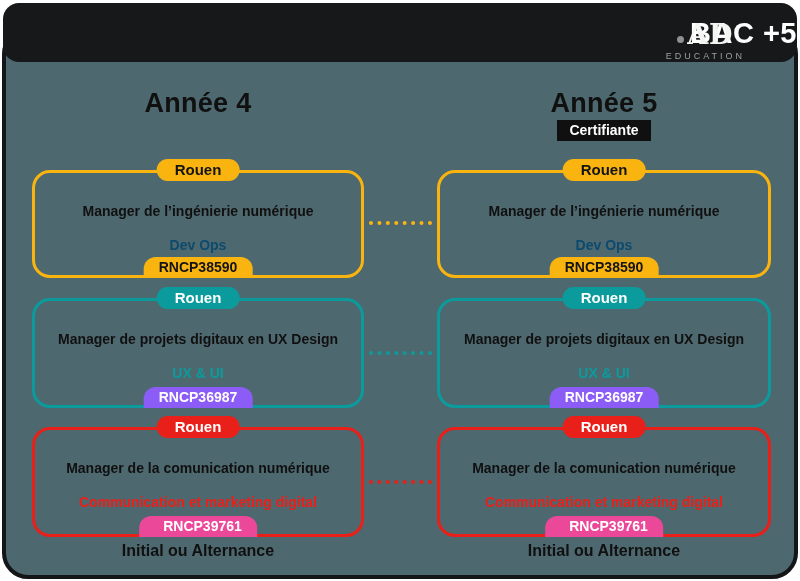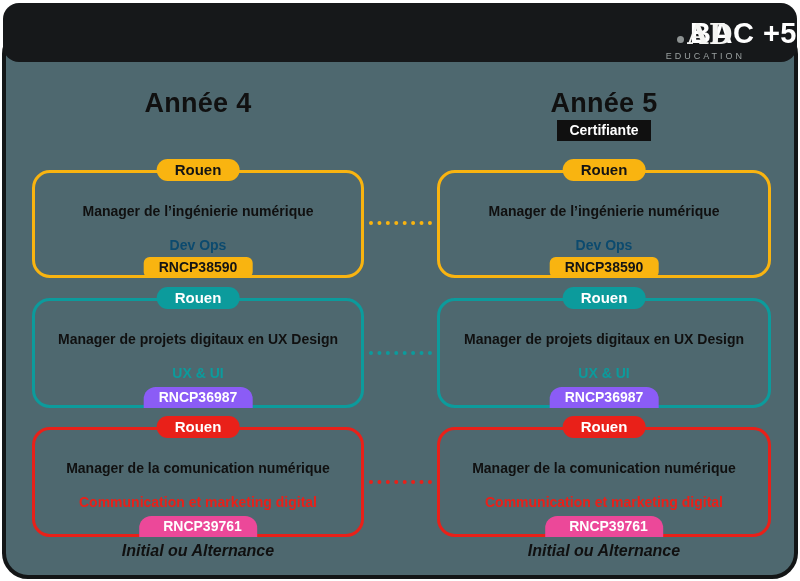--- a/index.html
+++ b/index.html
@@ -79,32 +79,32 @@
     font-weight:bold;font-size:14px;
   }
   .card.yellow .card-spec{color:#0c4a6e;}
   .card.teal   .card-spec{color:#0c9b9c;}
   .card.red    .card-spec{color:#e92019;}
   .rncp-badge{
     position:absolute;bottom:-3px;left:50%;transform:translateX(-50%);
     padding:2px 15px 3px 15px;border-radius:12px 12px 0 0;
     font-weight:bold;font-size:14px;white-space:nowrap;
   }
-  .card.yellow .rncp-badge{background:#f9b410;color:#141414;border-radius:6px;}
+  .card.yellow .rncp-badge{background:#f9b410;color:#141414;}
   .card.teal   .rncp-badge{background:#8b5cf6;color:#ffffff;}
   .card.red    .rncp-badge{background:#ec4899;color:#ffffff;padding-left:24px;}
   
   .dots{position:absolute;left:369px;width:63px;height:0;}
   .dots.yellow{top:221px;border-top:4px dotted #f9b410;}
   .dots.teal{top:351px;border-top:4px dotted #0c9b9c;}
   .dots.red{top:480px;border-top:4px dotted #e92019;}
   
   .col-footer{
     position:absolute;top:542px;text-align:center;
-    font-weight:bold;font-size:16px;color:#101010;font-style:italic;
+    font-weight:bold;font-size:16px;color:#101010;
   }
   .col-footer.left{left:32px;width:332px;}
   .col-footer.right{left:437px;width:334px;}
 </style>
 </head>
 <body>
 
 <div class="stage">
 
   <div class="panel"></div>

